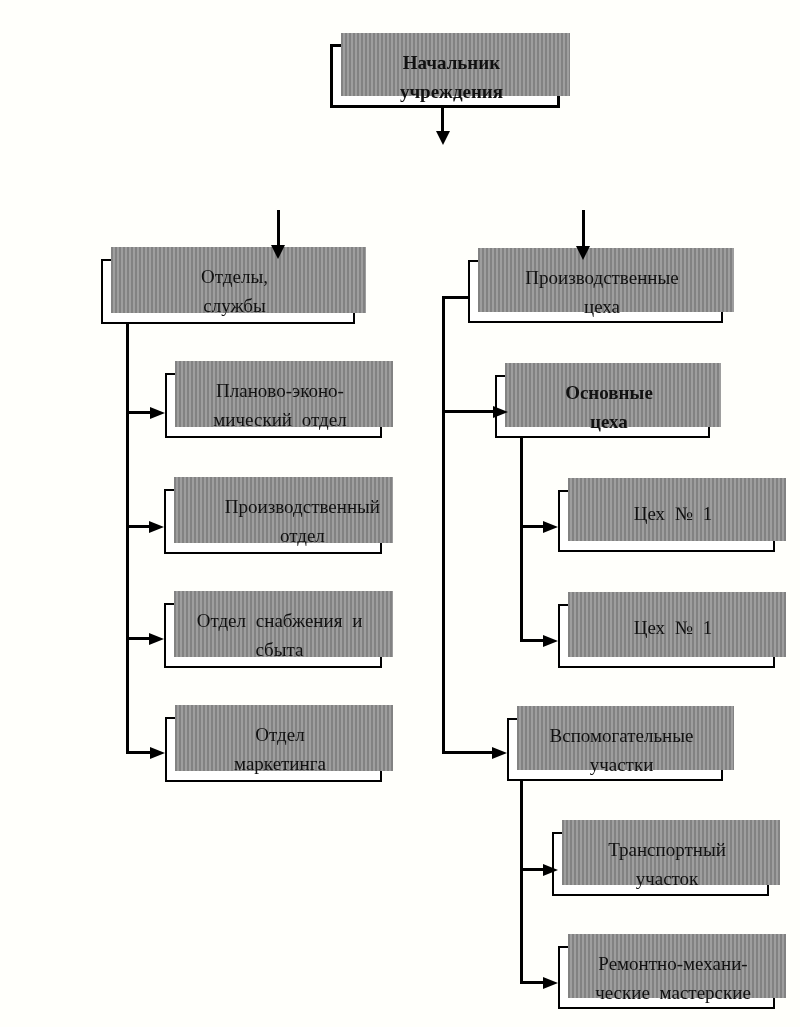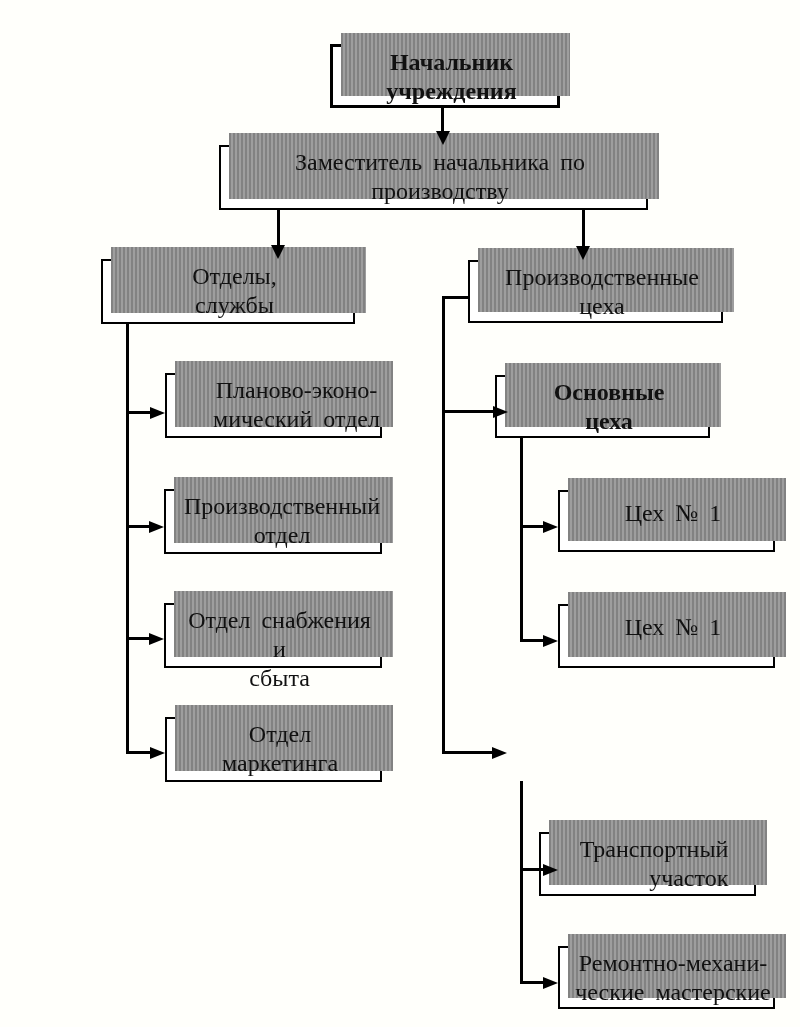--- a/index.html
+++ b/index.html
@@ -16,40 +16,40 @@
     display:flex;flex-direction:column;align-items:center;justify-content:flex-start;
     text-align:center;
   }
   .node::before{
     content:"";position:absolute;z-index:-1;
     left:8px;top:-14px;width:calc(100% + 5px);height:calc(100% + 5px);
     background:repeating-linear-gradient(90deg,var(--shadow_dark) 0 2px,var(--shadow_light) 2px 4px);
   }
   .label{
     white-space:pre-line;color:var(--text);
-    font-size:24px;line-height:29px;word-spacing:5px;
+    font-size:19px;line-height:29px;word-spacing:5px;
     padding-top:1px;
     margin-left:13px;
   }
   .bold{font-weight:bold;word-spacing:2px;}
 
   
   .n-director      {left:330px;top:44px; width:230px;height:64px;border-width:3px;}
   .n-deputy        {left:219px;top:145px;width:429px;height:65px;}
   .n-departments   {left:101px;top:259px;width:254px;height:65px;}
   .n-workshops     {left:468px;top:260px;width:255px;height:63px;}
-  .n-planning      {left:165px;top:373px;width:217px;height:65px;align-items:flex-end;}
+  .n-planning      {left:165px;top:373px;width:217px;height:65px;}
   .n-production    {left:164px;top:489px;width:218px;height:65px;align-items:flex-end;}
   .n-supply        {left:164px;top:603px;width:218px;height:65px;}
   .n-marketing     {left:165px;top:717px;width:217px;height:65px;}
   .n-mainshops     {left:495px;top:375px;width:215px;height:63px;font-weight:bold;}
   .n-shop1         {left:558px;top:490px;width:217px;height:62px;}
   .n-shop2         {left:558px;top:604px;width:217px;height:64px;}
   .n-auxiliary     {left:507px;top:718px;width:216px;height:63px;}
-  .n-transport     {left:539px;top:832px;width:217px;height:64px;text-align:right;}
+  .n-transport     {left:552px;top:832px;width:217px;height:64px;}
   .n-repair        {left:558px;top:946px;width:217px;height:63px;}
   .n-shop1 .label,.n-shop2 .label{padding-top:7px;}
 
   .line{position:absolute;background:var(--connector);}
   .ah-right{
     position:absolute;width:0;height:0;
     border-top:6px solid transparent;border-bottom:6px solid transparent;
     border-left:15px solid var(--connector);
   }
   .ah-down{
@@ -59,24 +59,20 @@
   }
 </style>
 </head>
 <body>
 
 <div id="stage">
 
   <div class="node n-director">
     <div class="label bold">Начальник
 учреждения</div>
-  </div>
-  <div class="node n-deputy">
-    <div class="label">Заместитель начальника по
-производству</div>
   </div>
   <div class="node n-departments">
     <div class="label">Отделы,
 службы</div>
   </div>
   <div class="node n-workshops">
     <div class="label">Производственные
 цеха</div>
   </div>
   <div class="node n-planning">
@@ -97,20 +93,24 @@
   </div>
   <div class="node n-mainshops">
     <div class="label">Основные
 цеха</div>
   </div>
   <div class="node n-shop1">
     <div class="label">Цех № 1</div>
   </div>
   <div class="node n-shop2">
     <div class="label">Цех № 1</div>
+  </div>
+  <div class="node n-auxiliary">
+    <div class="label">Вспомогательные
+участки</div>
   </div>
   <div class="node n-transport">
     <div class="label">Транспортный
 участок</div>
   </div>
   <div class="node n-repair">
     <div class="label">Ремонтно-механи-
 ческие мастерские</div>
   </div>
 

